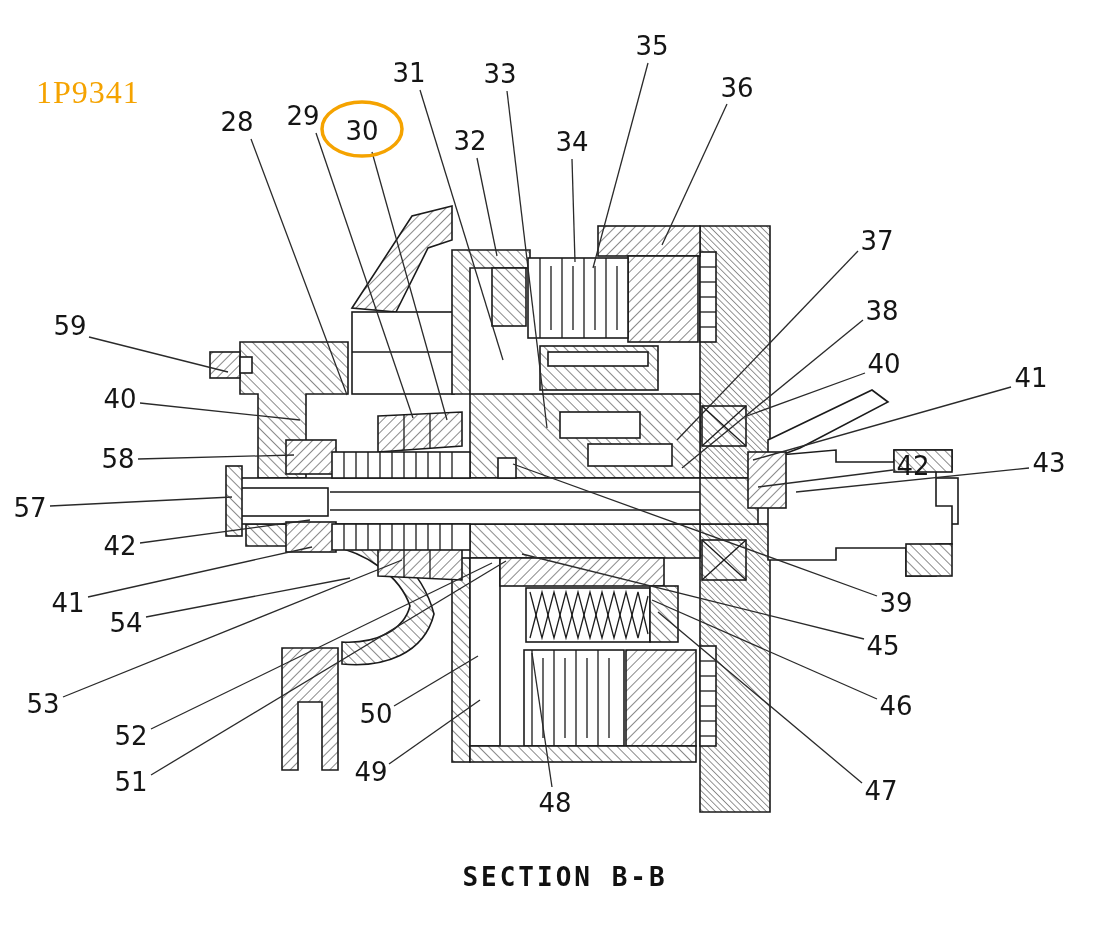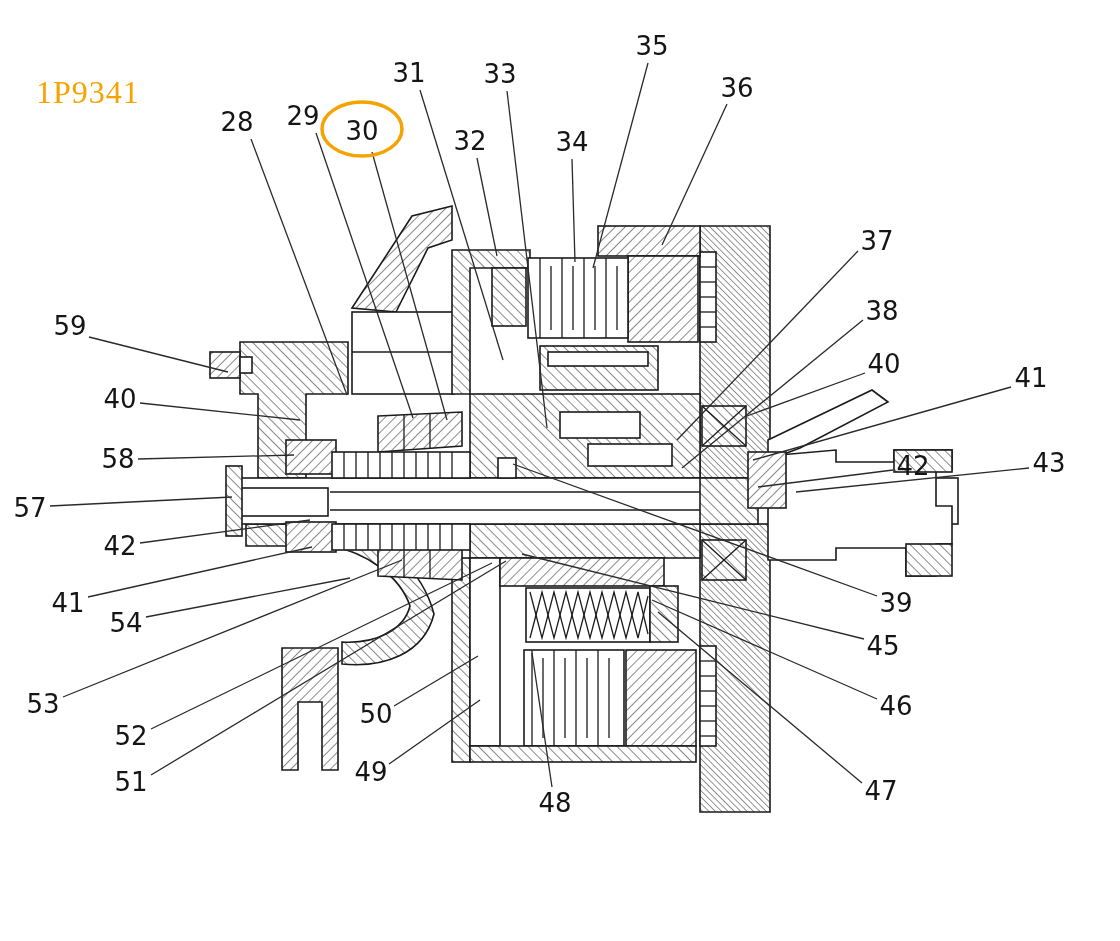--- a/index.html
+++ b/index.html
@@ -233,13 +233,14 @@
         <text x="131" y="782" class="callout">51</text>
         <text x="131" y="736" class="callout">52</text>
         <text x="43" y="704" class="callout">53</text>
         <text x="126" y="623" class="callout">54</text>
         <text x="30" y="508" class="callout">57</text>
         <text x="118" y="459" class="callout">58</text>
         <text x="70" y="326" class="callout">59</text>
       </g>
   </svg>
 
+  <div id="caption">SECTION B-B</div>
 </div>
 
 </body></html>

